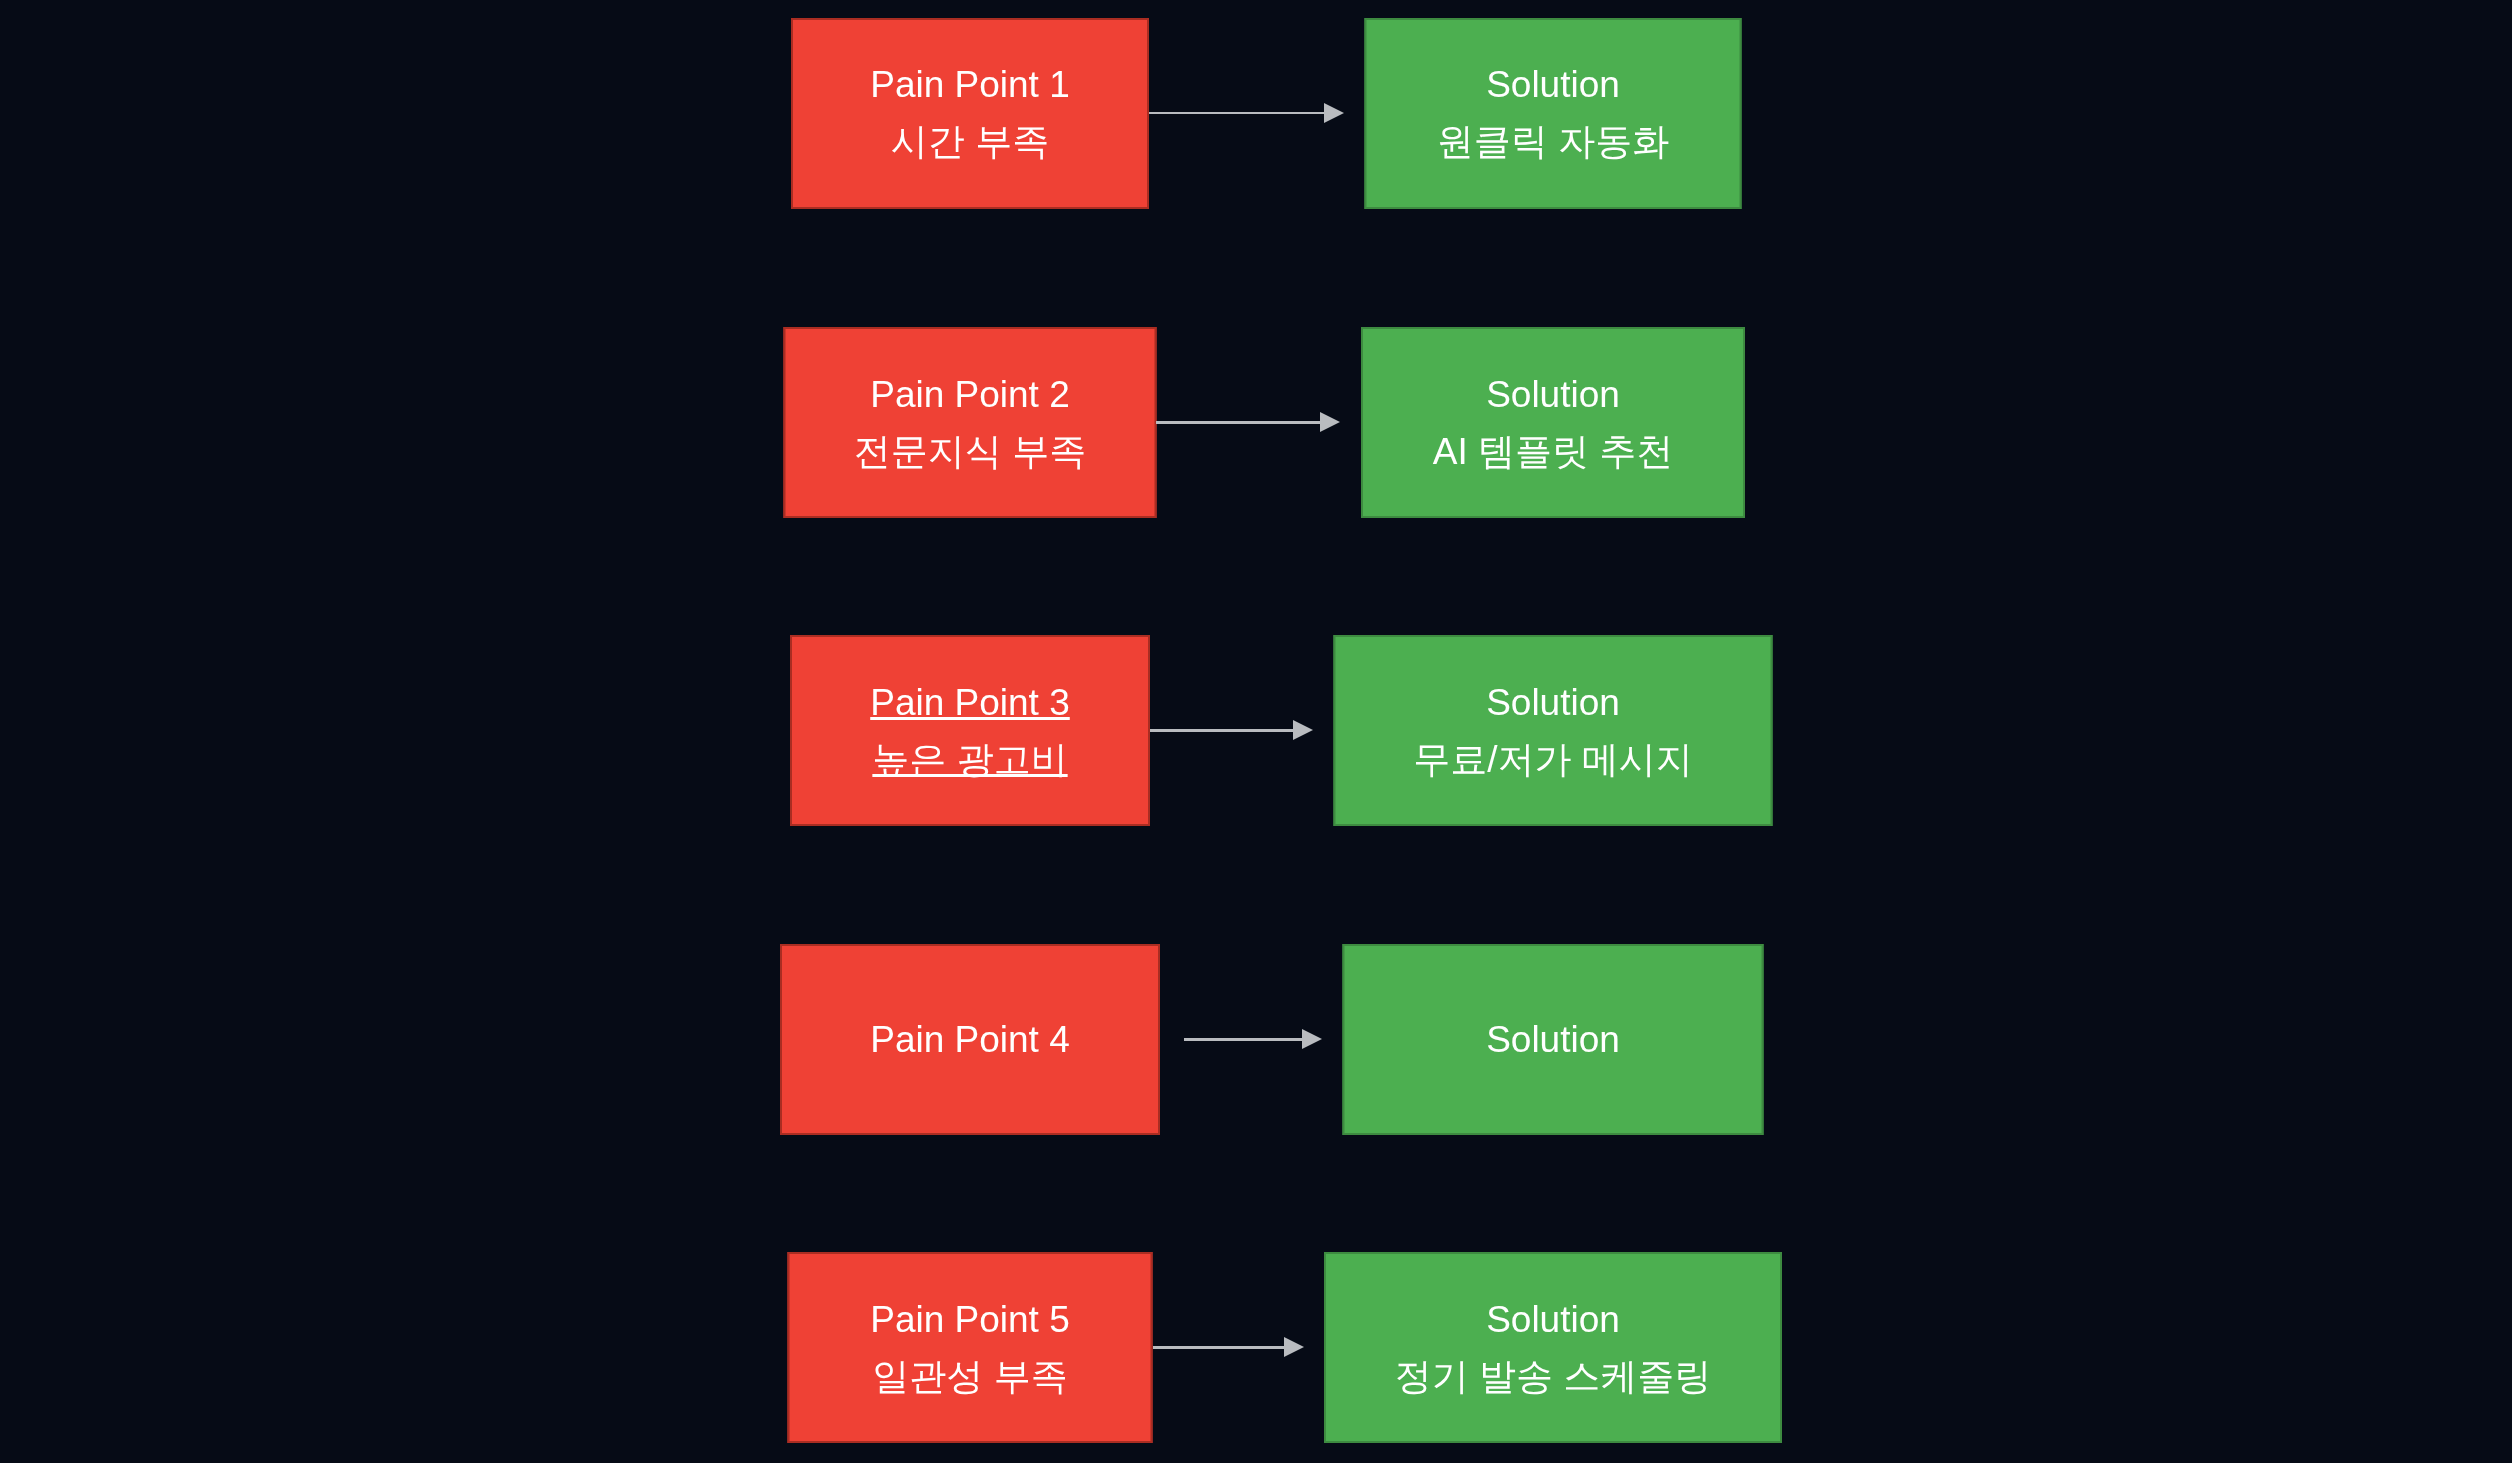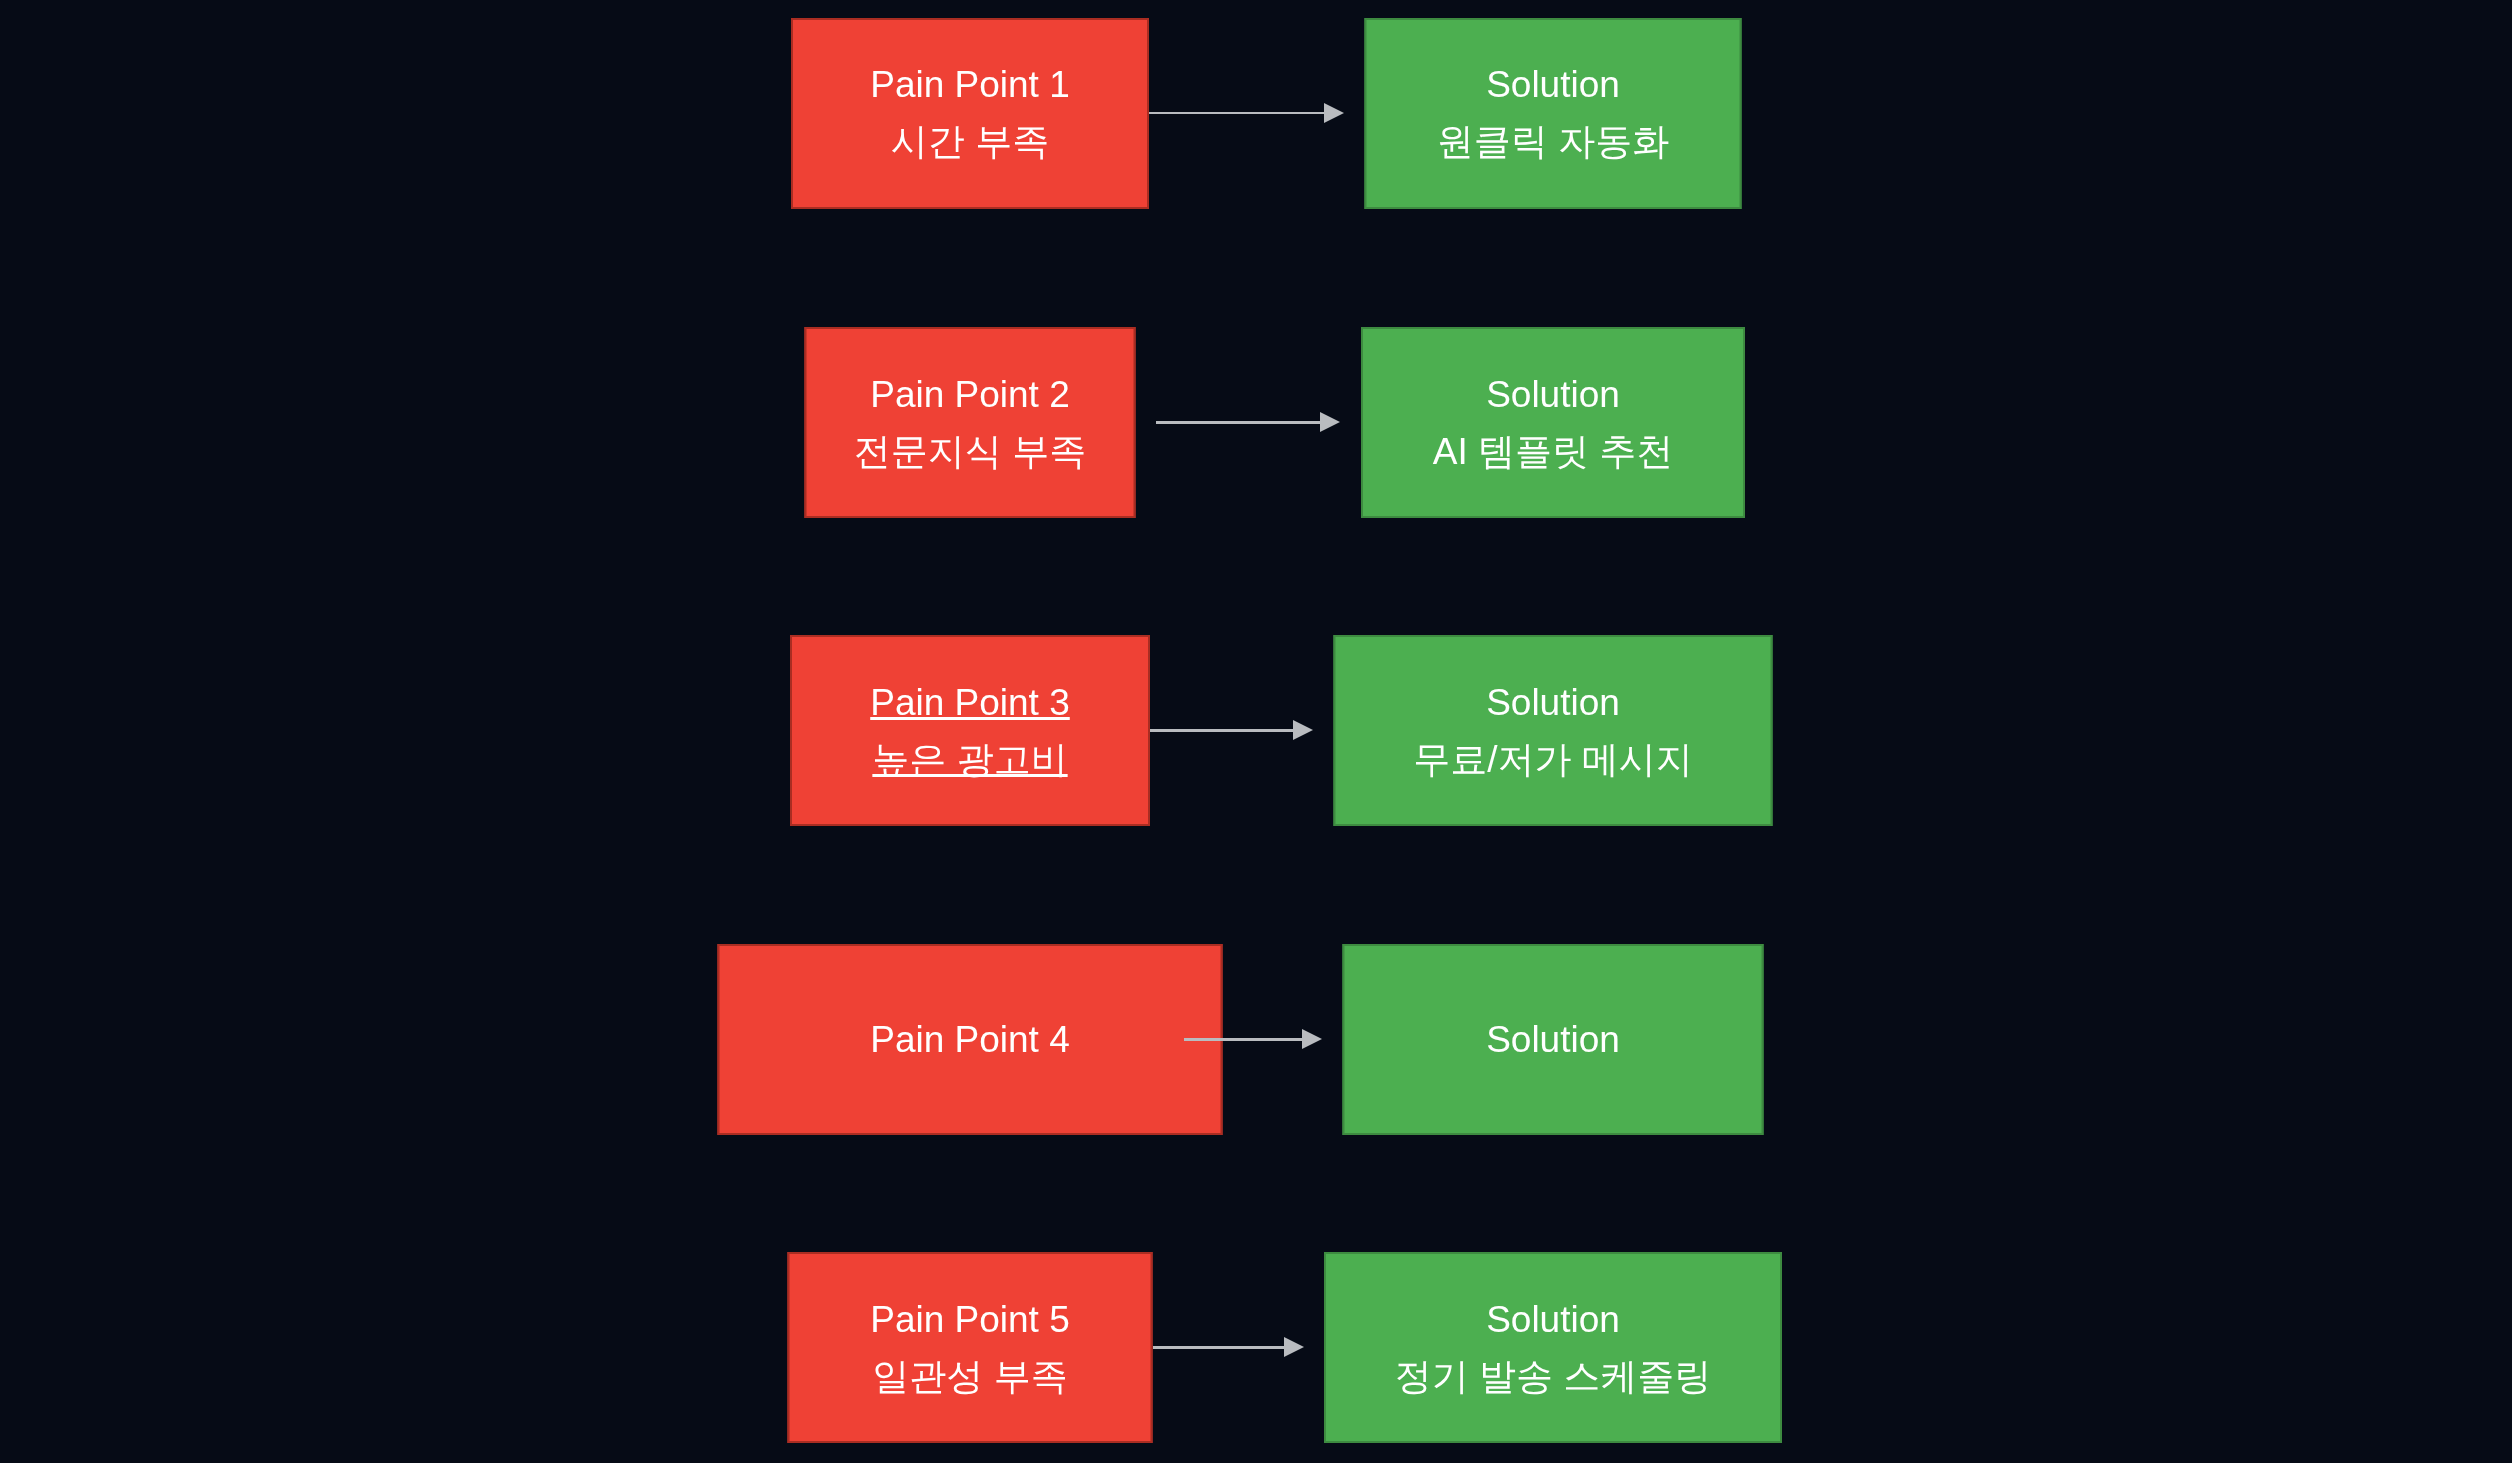--- a/index.html
+++ b/index.html
@@ -57,25 +57,25 @@
   .sol {
     left: 1533px;
     transform: translateX(-50%);
     background: #4caf50;
     border: 2.8px solid #3d8b40;
     margin-left: 20px;
   }
   
   #canvas .row:nth-child(1) .pain { width: 358px; }
   #canvas .row:nth-child(1) .sol  { width: 377px; }
-  #canvas .row:nth-child(2) .pain { width: 331px; }
+  #canvas .row:nth-child(2) .pain { width: 373px; }
   #canvas .row:nth-child(2) .sol  { width: 384px; }
   #canvas .row:nth-child(3) .pain { width: 360px; text-decoration: underline; }
   #canvas .row:nth-child(3) .sol  { width: 439px; }
-  #canvas .row:nth-child(4) .pain { width: 505px; }
+  #canvas .row:nth-child(4) .pain { width: 380px; }
   #canvas .row:nth-child(4) .sol  { width: 421px; }
   #canvas .row:nth-child(5) .pain { width: 365px; }
   #canvas .row:nth-child(5) .sol  { width: 458px; }
 
   .arrow {
     position: absolute;
     top: 94px;
     height: 2.8px;
     background: #b9bcc0;
   }

